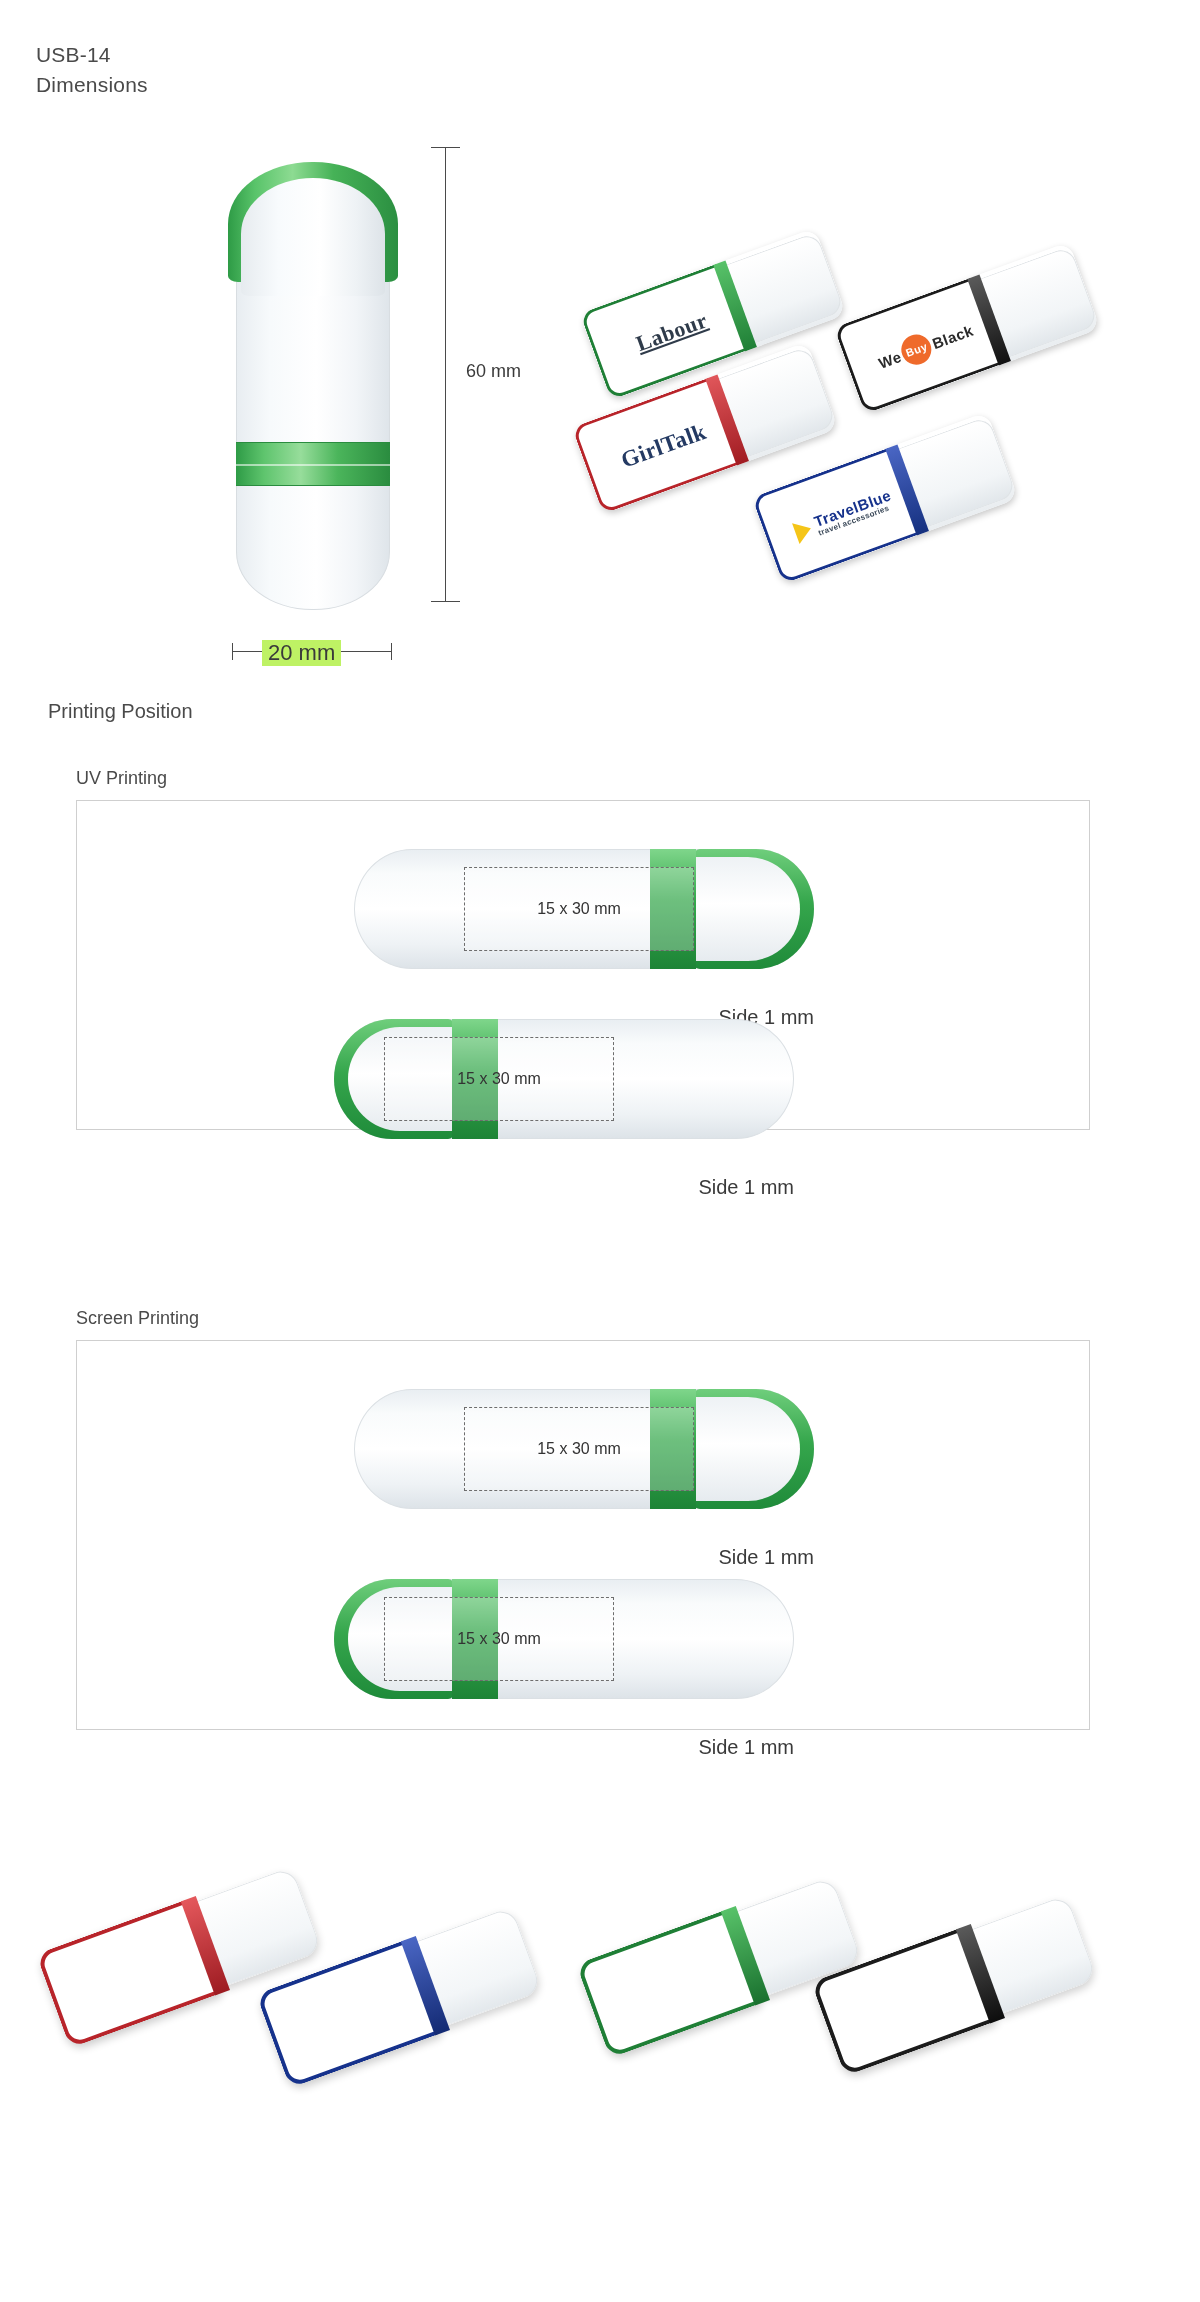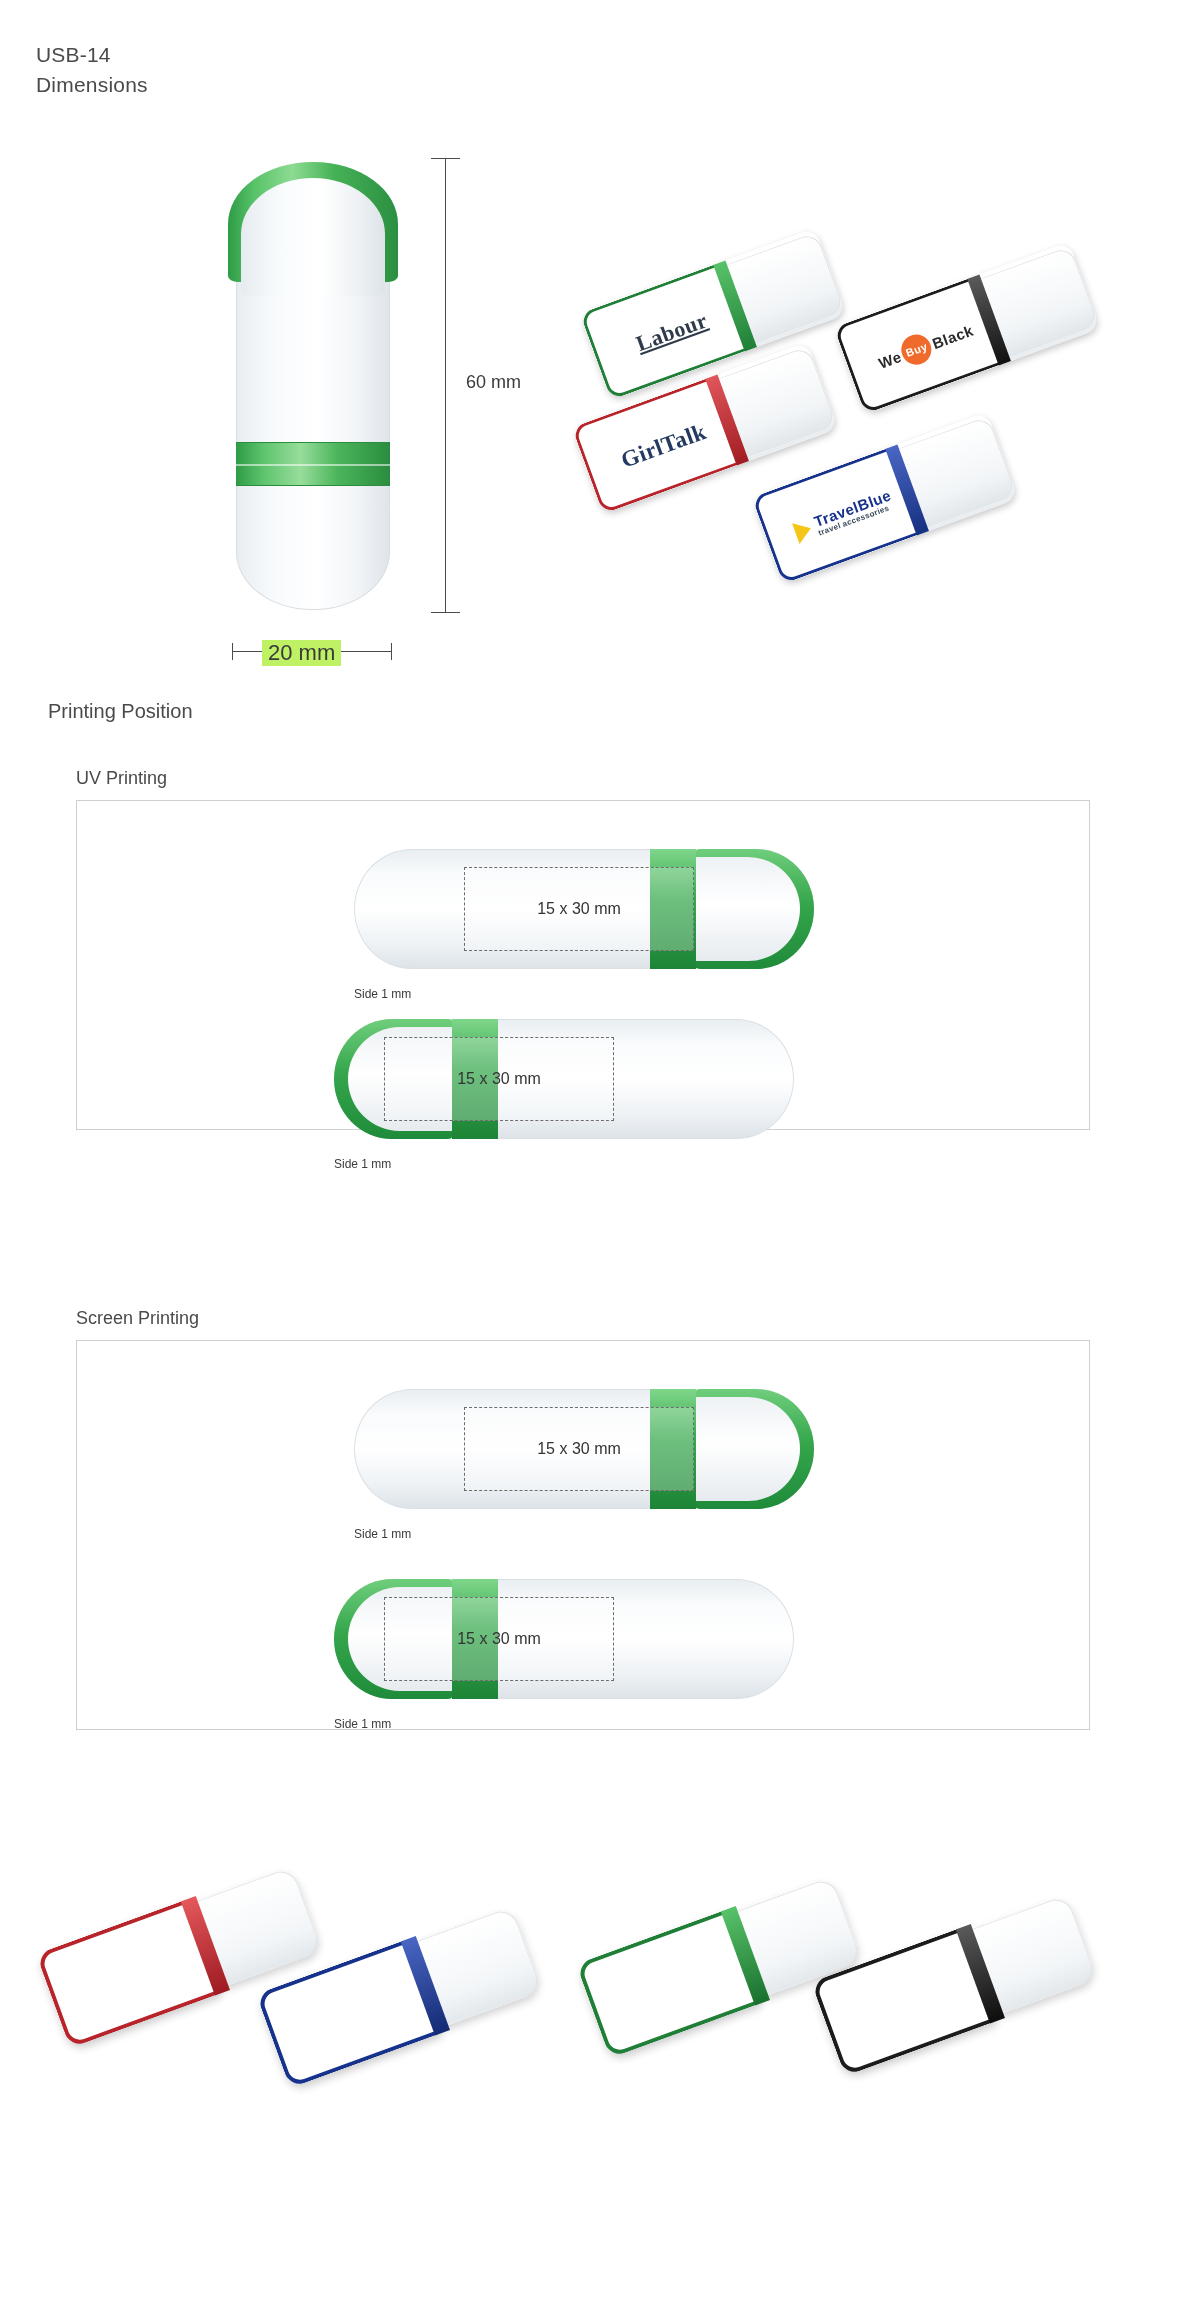--- a/index.html
+++ b/index.html
@@ -56,21 +56,21 @@
     position: absolute; left: 8px; top: 280px; width: 154px; height: 44px;
     background: linear-gradient(90deg,#2e9b46 0%,#5ec46d 18%,#97dd9b 42%,#4bb55b 66%,#2a8c3f 100%);
     border-top: 1px solid #2a8c3f; border-bottom: 1px solid #2a8c3f;
   }
   .up-band-line {
     position: absolute; left: 8px; top: 302px; width: 154px; height: 2px;
     background: rgba(255,255,255,.55);
   }
 
   
-  .v-dim { position: absolute; left: 420px; top: 18px; width: 120px; height: 460px; text-align: right; }
+  .v-dim { position: absolute; left: 420px; top: 7px; width: 120px; height: 460px; text-align: right; }
   .v-dim .line { position: absolute; left: 25px; top: 0; width: 1px; height: 455px; background: #4a4a4a; }
   .v-dim .tick-top { position: absolute; left: 11px; top: 0; width: 29px; height: 1px; background: #4a4a4a; }
   .v-dim .tick-bot { position: absolute; left: 11px; top: 454px; width: 29px; height: 1px; background: #4a4a4a; }
   .v-dim .label {
     position: absolute; left: 43px; top: 212px; font-size: 18px; color: #3a3a3a; white-space: nowrap;
     background: #fff; padding: 2px 3px;
   }
 
   
   .h-dim { position: absolute; left: 226px; top: 500px; width: 180px; height: 34px; }
@@ -195,21 +195,21 @@
     background: linear-gradient(180deg,#7fd68b 0%,#36a84d 42%,#1d8436 100%);
   }
   .hd-dash {
     position: absolute; top: 18px; height: 84px;
     border: 1px dashed #6d6d6d;
     display: flex; align-items: center; justify-content: center;
     font-size: 16px; color: #333;
     background: rgba(255,255,255,.28);
   }
   .side-caption {
-    position: absolute; font-size: 12px; color: #3a3a3a; text-align: left; width: 460px;
+    position: absolute; font-size: 20px; color: #3a3a3a; text-align: right; width: 460px; margin-top: 19px;
   }
 
   
   .bottom-row { position: absolute; left: 0; top: 1855px; width: 1200px; height: 330px; }
   .bstick {
     position: absolute; width: 270px; height: 100px;
     transform: rotate(-20deg);
   }
   .bstick .bcap {
     position: absolute; left: 0; top: 0; width: 162px; height: 100px;

